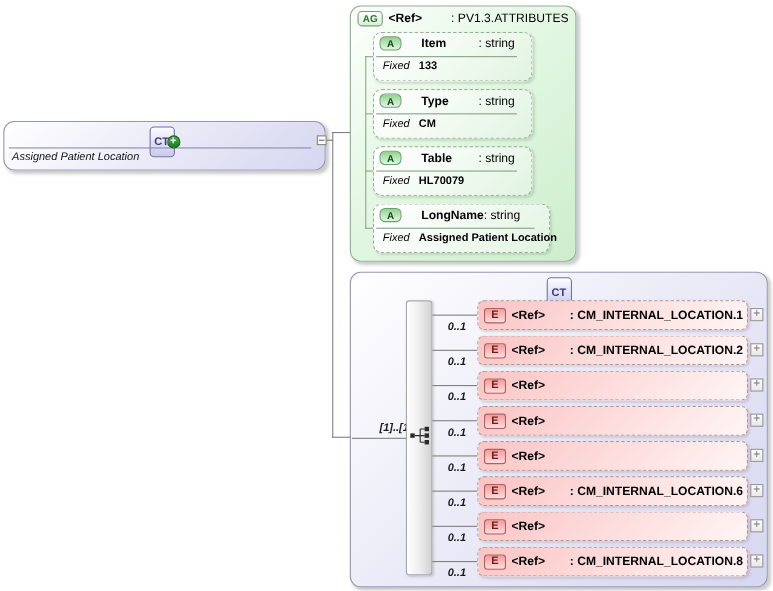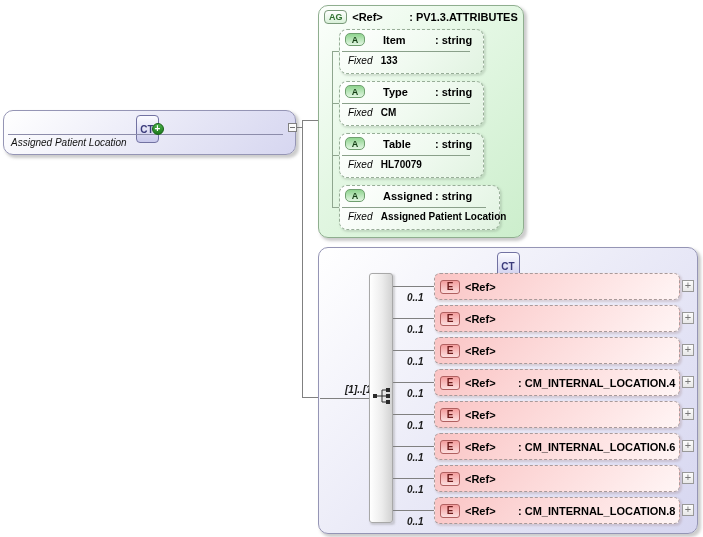--- a/index.html
+++ b/index.html
@@ -16,21 +16,21 @@
   
   .solid-box{
     position:absolute;border:1px solid #9595b5;border-radius:10px;
     box-shadow:2.5px 2.5px 3px rgba(110,110,110,0.35);
   }
   .lav{background:linear-gradient(135deg,#ffffff 0%,#ececf8 45%,#d6d6f0 100%);}
   .grn{background:linear-gradient(135deg,#fcfffc 0%,#e3f7e3 45%,#cceecc 100%);border-color:#8fae8f;}
 
   .title-row{display:flex;align-items:center;padding:4px 5px 0 5px;white-space:nowrap;justify-content:center;}
   .name-col{font-weight:700;margin-left:5px;display:inline-block;}
-  .type-col{font-weight:700;}
+  .type-col{font-weight:400;}
 
   
   .badge{display:inline-flex;align-items:center;justify-content:center;
     box-sizing:border-box;border-radius:4px;font-weight:700;flex:0 0 auto;}
   .badge-ct{width:23px;height:28px;border:1px solid #7272a2;color:#3a3a7a;font-size:10px;
     background:linear-gradient(180deg,#fbfbff,#c9c9ec);}
   .badge-ag{width:23px;height:14px;border:1px solid #7a9a7a;color:#2f6f2f;font-size:9px;
     background:linear-gradient(180deg,#ffffff,#d8f0d8);}
   .badge-a{width:20px;height:13px;border:1px solid #6f9f6f;color:#173f17;font-size:9px;
     background:linear-gradient(180deg,#8fd48f,#e2f6e2);border-radius:5px;}
@@ -158,21 +158,21 @@
       <div class="attr-sep"></div>
       <div class="fixed-row">
         <span class="fixed-label">Fixed</span>
         <span class="fixed-value">HL70079</span>
       </div>
     </div>
 
     <div class="attr-box" style="--i:3;width:161px;">
       <div class="attr-title">
         <span class="badge badge-a">A</span>
-        <span class="attr-name">Assigned</span>
+        <span class="attr-name">LongName</span>
         <span class="type-col">: string</span>
       </div>
       <div class="attr-sep"></div>
       <div class="fixed-row">
         <span class="fixed-label">Fixed</span>
         <span class="fixed-value">Assigned Patient Location</span>
       </div>
     </div>
   </div>
 
@@ -192,51 +192,52 @@
       <rect x="14" y="7" width="4" height="4" fill="#2a2a2a"></rect>
       <rect x="14" y="13" width="4" height="4" fill="#2a2a2a"></rect>
     </svg>
 
     <div class="erow" style="--i:0">
       <div class="eline"></div>
       <div class="ecard">0..1</div>
       <div class="ebox">
         <span class="badge badge-e">E</span>
         <span class="ename">&lt;Ref&gt;</span>
+        <span class="etype">: CM_INTERNAL_LOCATION.1</span>
       </div>
       <div class="eplus">+</div>
     </div>
 
     <div class="erow" style="--i:1">
       <div class="eline"></div>
       <div class="ecard">0..1</div>
       <div class="ebox">
         <span class="badge badge-e">E</span>
         <span class="ename">&lt;Ref&gt;</span>
+        <span class="etype">: CM_INTERNAL_LOCATION.2</span>
       </div>
       <div class="eplus">+</div>
     </div>
 
     <div class="erow" style="--i:2">
       <div class="eline"></div>
       <div class="ecard">0..1</div>
       <div class="ebox">
         <span class="badge badge-e">E</span>
         <span class="ename">&lt;Ref&gt;</span>
       </div>
       <div class="eplus">+</div>
     </div>
 
     <div class="erow" style="--i:3">
       <div class="eline"></div>
       <div class="ecard">0..1</div>
       <div class="ebox">
         <span class="badge badge-e">E</span>
         <span class="ename">&lt;Ref&gt;</span>
-        <span class="etype">: CM_INTERNAL_LOCATION.4</span>
       </div>
       <div class="eplus">+</div>
     </div>
 
     <div class="erow" style="--i:4">
       <div class="eline"></div>
       <div class="ecard">0..1</div>
       <div class="ebox">
         <span class="badge badge-e">E</span>
         <span class="ename">&lt;Ref&gt;</span>

